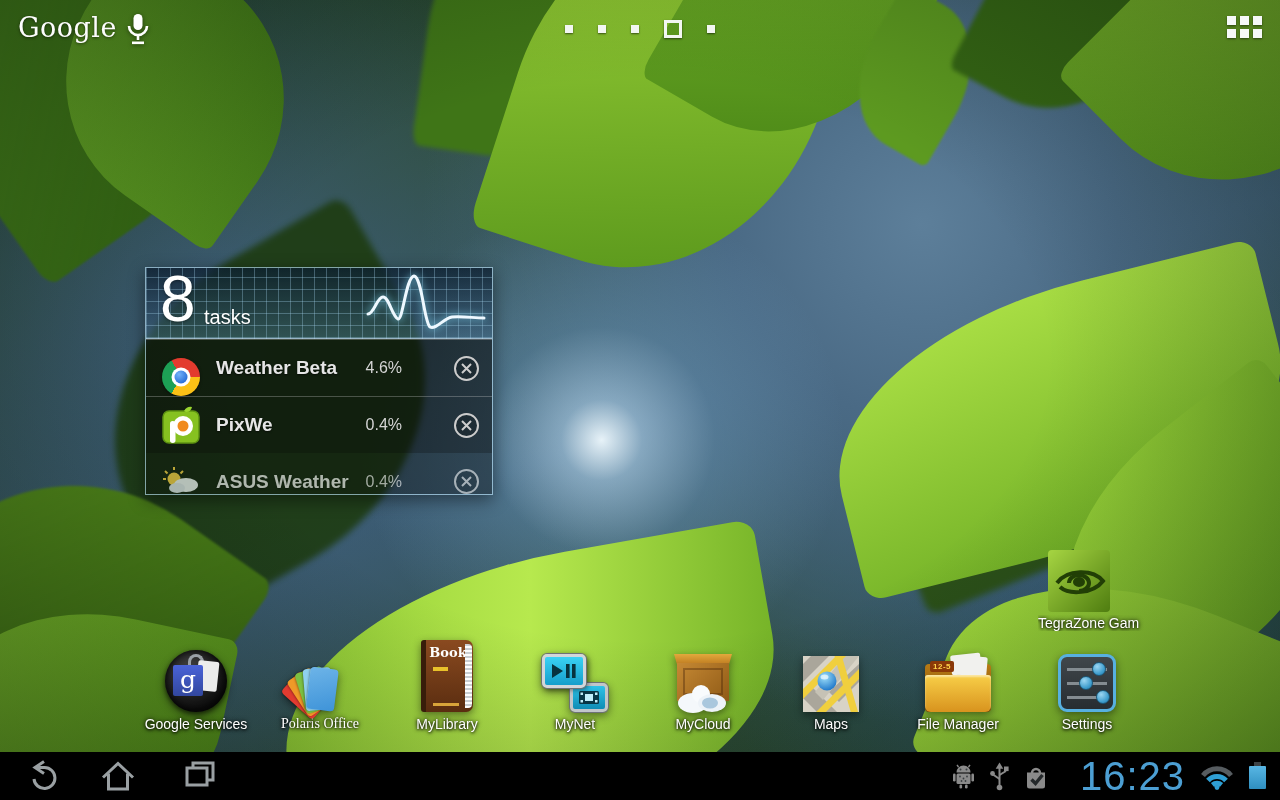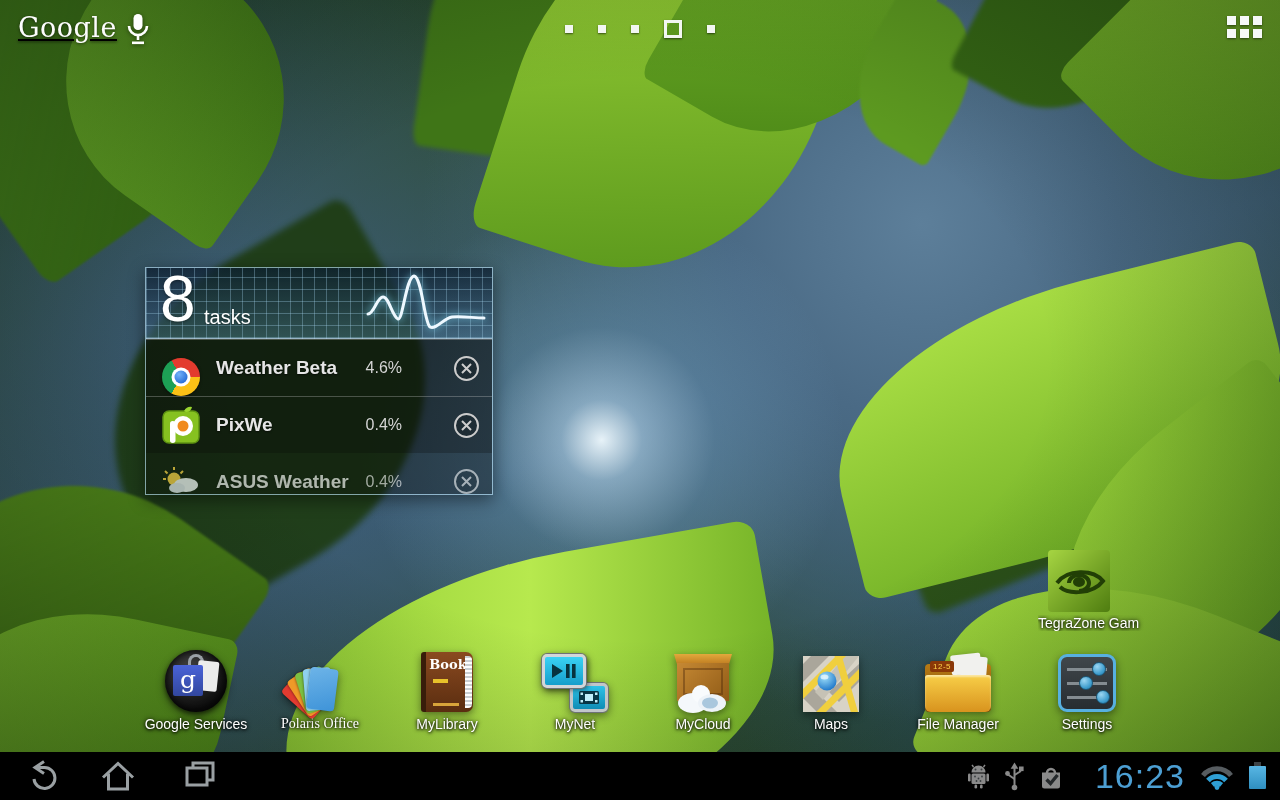--- a/index.html
+++ b/index.html
@@ -14,21 +14,21 @@
       radial-gradient(circle at 72% 28%, #5d7f9a 0%, #4a6a85 18%, rgba(74,106,133,0) 46%),
       radial-gradient(circle at 16% 42%, #3d5d78 0%, rgba(61,93,120,0) 38%),
       radial-gradient(circle at 85% 75%, #2e5470 0%, rgba(46,84,112,0) 30%),
       linear-gradient(160deg, #1e3c22 0%, #2e4d36 25%, #3a5a6e 52%, #2c4a38 76%, #24421e 100%);
   }
   .leaf { position:absolute; border-radius:62% 4% 62% 4% / 58% 6% 58% 6%; }
   #vignette { position:absolute; inset:0;
     background: radial-gradient(ellipse at 50% 45%, rgba(0,0,0,0) 45%, rgba(4,14,8,.38) 100%); }
 
   
-  .gsearch { position:absolute; left:18px; top:12px; display:flex; align-items:center;text-decoration:underline; }
+  .gsearch { position:absolute; left:18px; top:12px; display:flex; align-items:center; }
   .glogo { color:#fdfdfd; font-family:"DejaVu Serif", serif; font-size:27px;
     text-shadow:0 1px 3px rgba(0,0,0,.55); letter-spacing:.5px; }
   .mic { position:absolute; left:126px; top:13px; width:24px; height:33px;
     filter:drop-shadow(0 1px 2px rgba(0,0,0,.5)); }
   .page-indicator { position:absolute; left:0; top:18px; width:1280px; height:22px;
     display:flex; justify-content:center; align-items:center; gap:25px; }
   .pi-dot { width:8px; height:8px; background:#f2f6f2; box-shadow:0 1px 2px rgba(0,0,0,.55); }
   .pi-current { width:18px; height:18px; border:3px solid #f2f6f2; background:transparent;
     box-shadow:0 1px 2px rgba(0,0,0,.55); }
   .apps-btn { position:absolute; left:1227px; top:16px; display:grid;
@@ -104,21 +104,21 @@
   .polaris i { position:absolute; bottom:2px; left:19px; width:28px; height:42px;
     border-radius:4px; transform-origin:50% 96%; box-shadow:-1px 0 2px rgba(0,0,0,.3); }
   .pc1 { background:#e23b30; transform:rotate(-48deg); }
   .pc2 { background:#f09a28; transform:rotate(-33deg); }
   .pc3 { background:#7cc142; transform:rotate(-18deg); }
   .pc4 { background:#8fd0ee; transform:rotate(-5deg); }
   .pc5 { background:linear-gradient(160deg,#6db4e8,#3e93d8); transform:rotate(7deg);
     width:30px; height:44px; }
 
   
-  .book { position:relative; width:52px; height:60px; border-radius:3px 7px 7px 3px;
+  .book { position:relative; width:52px; height:72px; border-radius:3px 7px 7px 3px;
     background:linear-gradient(180deg,#8a4a20,#5a2d10); border-left:5px solid #381d0a; }
   .book-pages { position:absolute; right:1px; top:4px; bottom:4px; width:7px;
     border-radius:0 4px 4px 0;
     background:repeating-linear-gradient(0deg,#fdfdfd 0 2px,#c9ced2 2px 4px); }
   .book-title { position:absolute; left:2px; top:5px; width:40px; text-align:center; color:#fff;
     font-family:"DejaVu Serif", serif; font-size:13px; font-weight:bold; }
   .book-sub { position:absolute; left:7px; top:27px; width:15px; height:4px; background:#e8c12a; }
   .book-foot { position:absolute; left:7px; bottom:6px; width:26px; height:3px; background:#d8a43a; }
 
   
@@ -151,29 +151,29 @@
 
   
   .fm { position:relative; width:66px; height:58px; }
   .fm-back { position:absolute; bottom:0; left:0; width:66px; height:48px; border-radius:4px;
     background:linear-gradient(180deg,#b77a14,#7d4c0a); }
   .fm-paper { position:absolute; background:#f1f1ee; width:30px; height:20px; border-radius:2px; }
   .fm-front { position:absolute; bottom:0; left:0; width:66px; height:37px;
     border-radius:3px 3px 6px 6px; background:linear-gradient(180deg,#f8cf48,#d8931e);
     box-shadow:inset 0 2px 2px rgba(255,255,255,.5); }
   .fm-tag { position:absolute; top:7px; left:5px; background:#8a3808; color:#ffd24a;
-    font-size:8px; font-weight:normal; padding:1px 3px; border-radius:2px; letter-spacing:.5px; }
+    font-size:8px; font-weight:bold; padding:1px 3px; border-radius:2px; letter-spacing:.5px; }
 
   
   .navbar { position:absolute; left:0; top:752px; width:1280px; height:48px; background:#000; }
   .nav-btn { position:absolute; top:4px; width:56px; height:40px; display:flex;
     align-items:center; justify-content:center; cursor:pointer; }
   .tray { position:absolute; right:8px; top:0; height:48px; display:flex; align-items:center;
     gap:14px; cursor:pointer; padding:0 6px; }
-  .clock { color:#4c9fd3; font-size:34px; letter-spacing:1px; margin-left:18px; }
+  .clock { color:#4c9fd3; font-size:40px; letter-spacing:1px; margin-left:18px; }
   .battery { width:17px; height:28px; display:flex; flex-direction:column; align-items:center; }
   .bat-tip { width:7px; height:4px; background:#3c4246; }
   .bat-body { width:17px; height:23px; border-radius:1px;
     background:linear-gradient(180deg,#58b6e4,#2f8fc0); }
 </style>
 </head>
 <body>
 
 <div id="screen">
 

